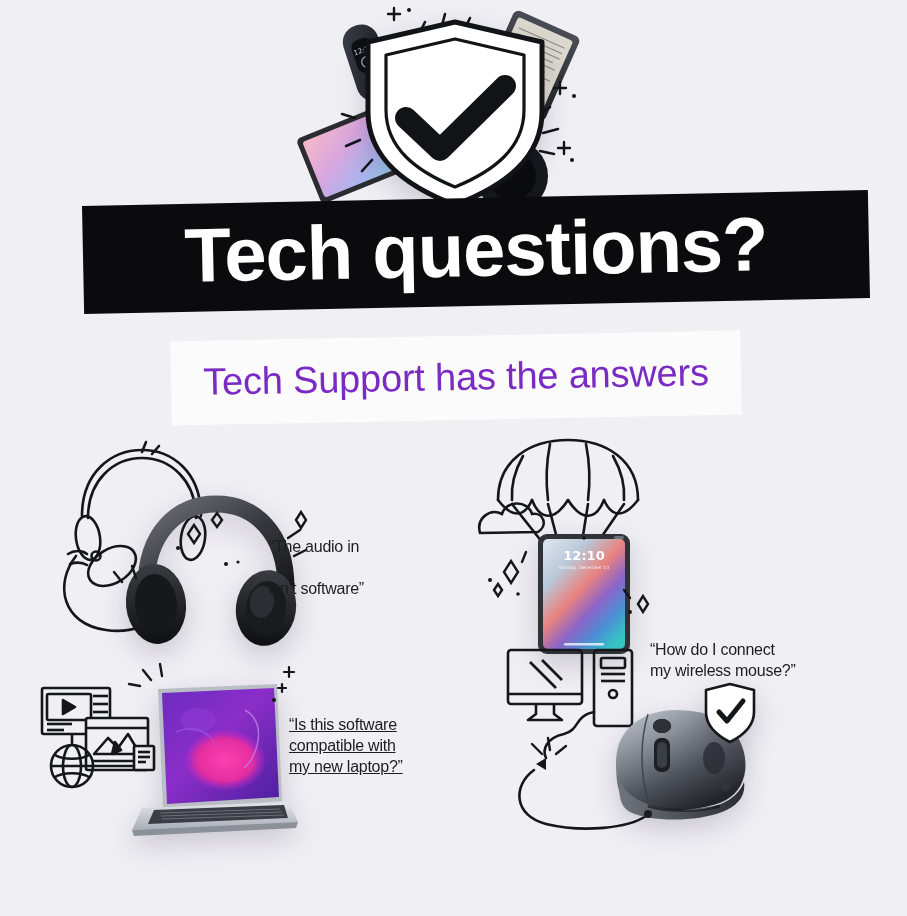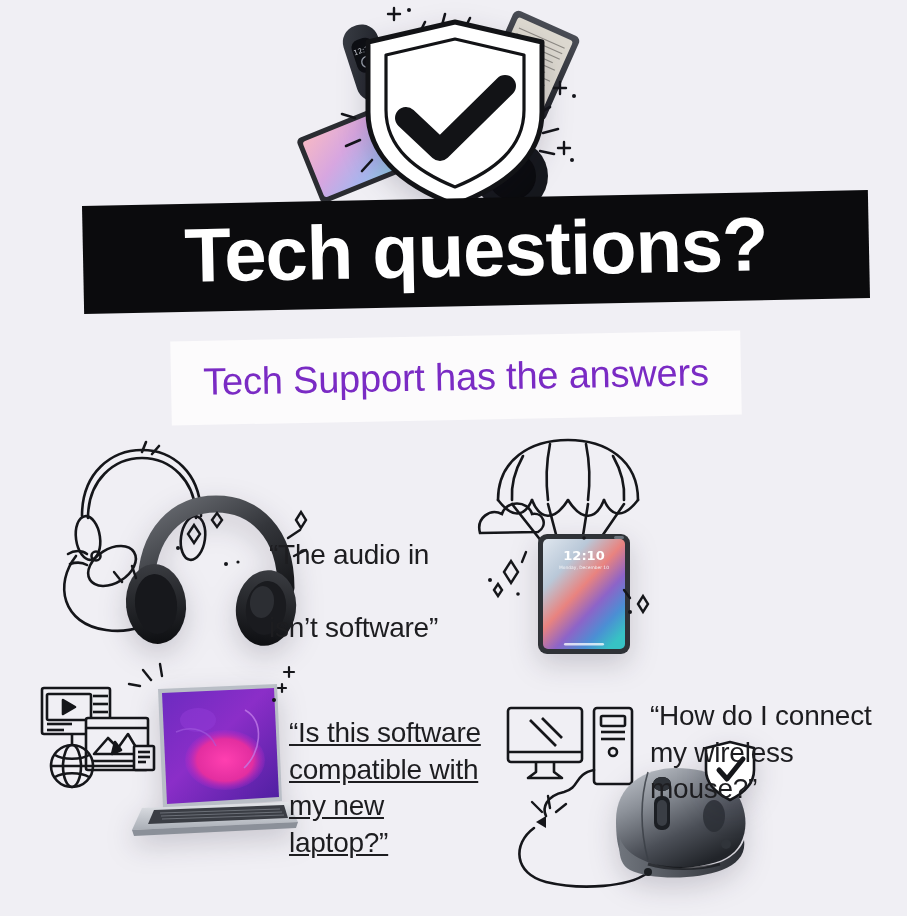--- a/index.html
+++ b/index.html
@@ -80,37 +80,37 @@
 
   
   .card { position: absolute; }
   .card .art {
     position: absolute;
     left: 0; top: 0;
   }
   .card .art svg { display: block; overflow: visible; }
   .quote {
     position: absolute;
-    font-size: 28px;
+    font-size: 16px;
     line-height: 1.31;
     color: #1d1d20;
     letter-spacing: -0.25px;
     font-weight: 400;
   }
 
   .card-headphones { left: 60px;  top: 438px; width: 420px; height: 215px; }
   .card-headphones .quote { left: 209px; top: 99px; width: 200px; }
 
   .card-tablet { left: 478px; top: 438px; width: 420px; height: 215px; }
   .card-tablet .quote { left: 168px; top: 99px; width: 210px; }
 
   .card-laptop { left: 30px;  top: 662px; width: 450px; height: 200px; }
   .card-laptop .quote { left: 259px; top: 53px; width: 200px; text-decoration: underline; }
 
-  .card-mouse { left: 498px; top: 688px; width: 400px; height: 205px; }
+  .card-mouse { left: 498px; top: 630px; width: 400px; height: 205px; }
   .card-mouse .quote { left: 152px; top: 10px; width: 230px; }
 
   .soft-shadow { filter: drop-shadow(0 10px 14px rgba(20,16,40,0.18)); }
 </style>
 </head>
 <body>
 
 <div class="stage">
 
   <div class="hero">

